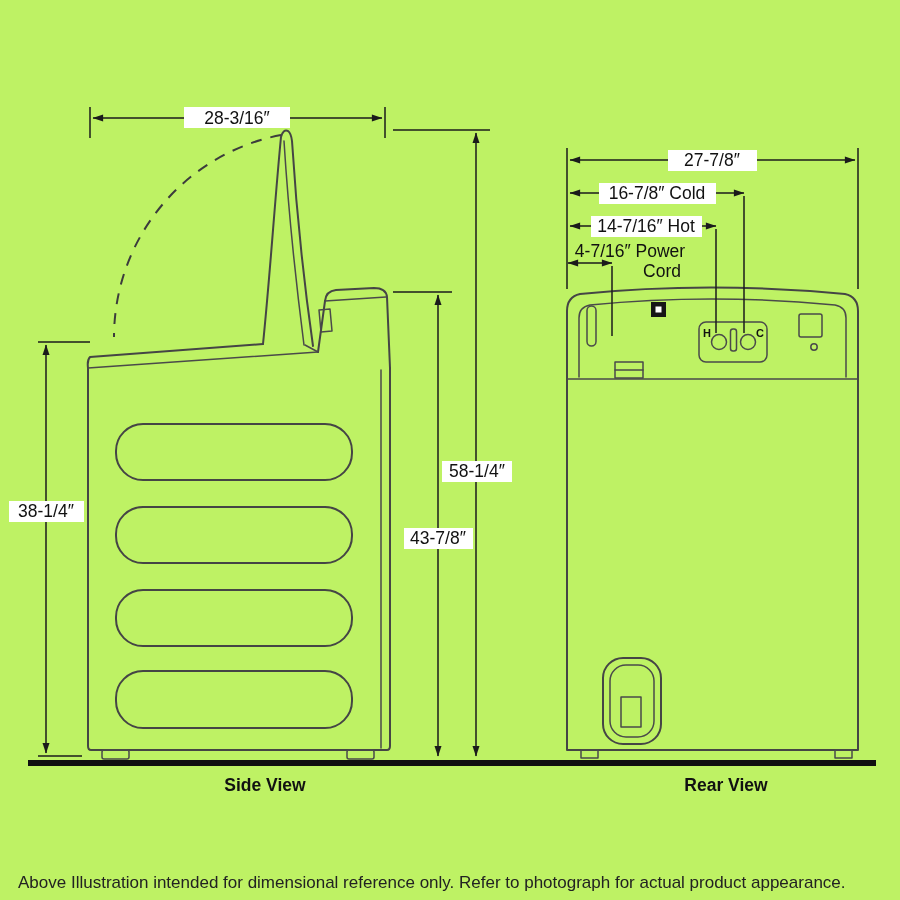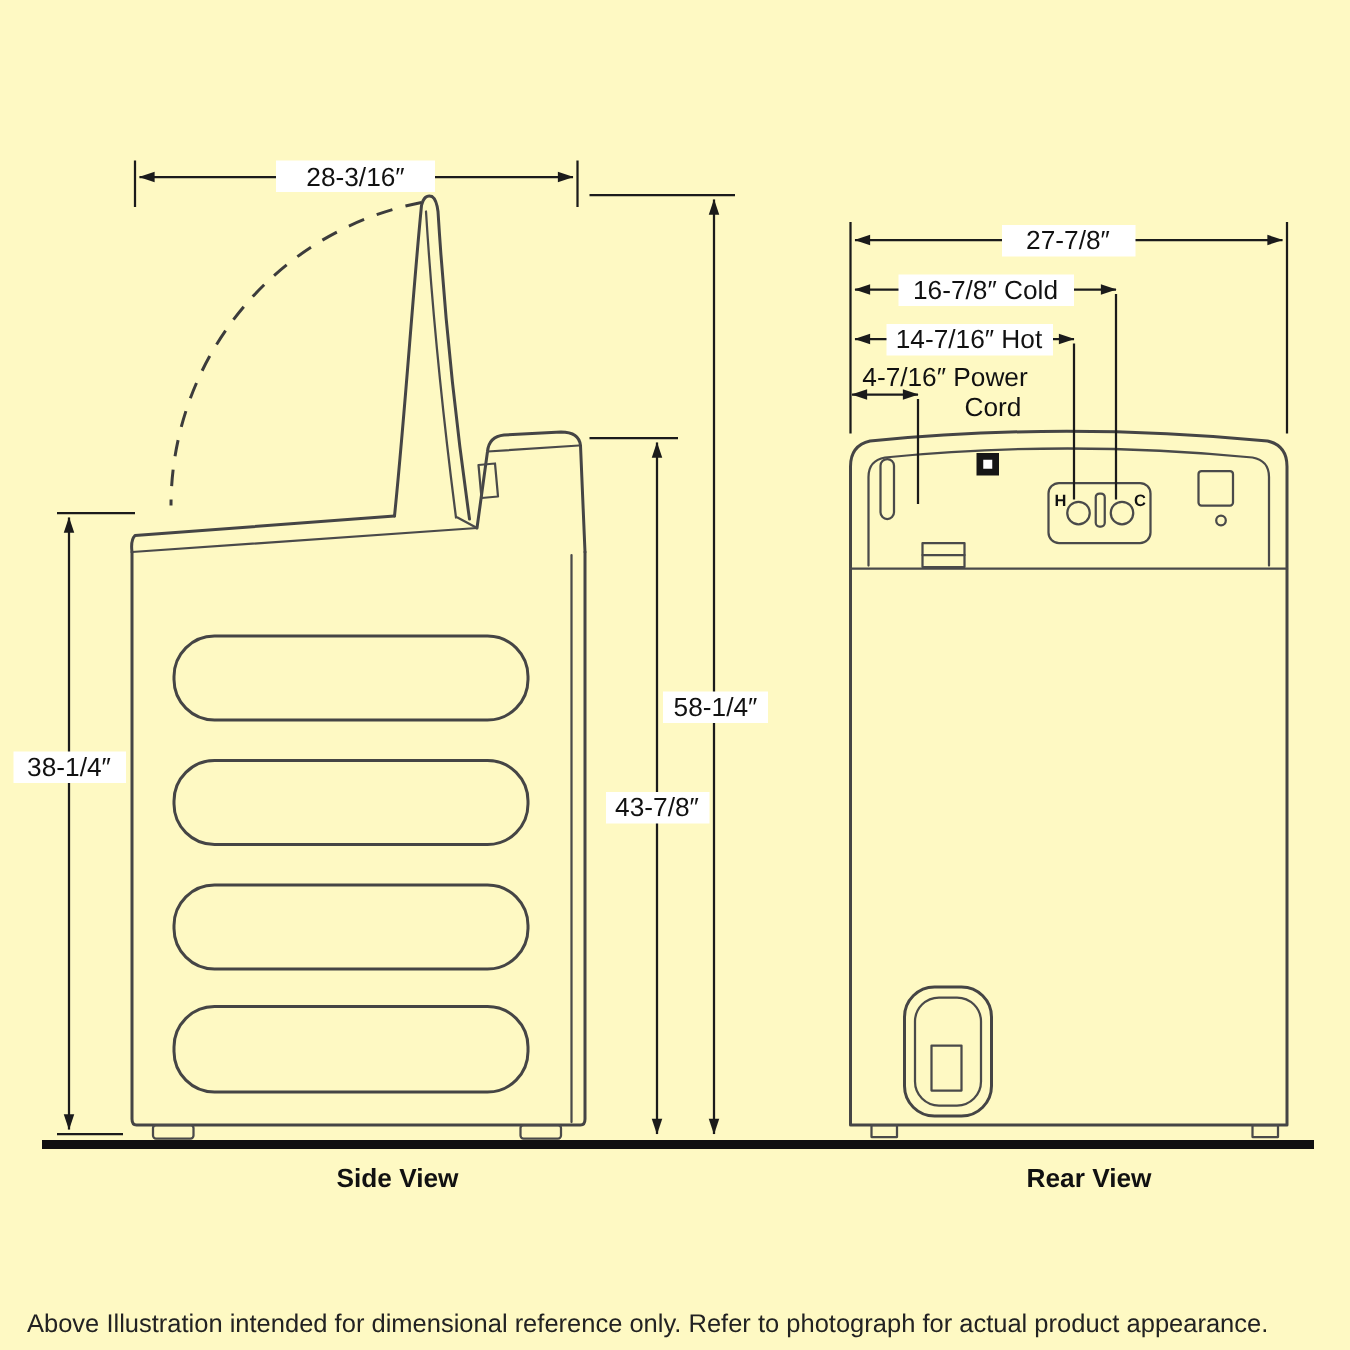--- a/index.html
+++ b/index.html
@@ -1,17 +1,17 @@
 <!DOCTYPE html>
 <html><head>
 <meta charset="utf-8">
 <style>
   html, body { margin: 0; padding: 0; background: #ffffff; }
   .page {
-    width: 900px; height: 900px; position: relative; background: #fef9c3;
+    width: 900px; height: 900px; position: relative; background: #bef264;
     font-family: "Liberation Sans", sans-serif;
   }
   svg { display: block; }
   text {
     font-family: "Liberation Sans", sans-serif;
     font-size: 17.5px;
     fill: #111111;
   }
   .view-label { font-weight: bold; font-size: 17.5px; }
   .port-label { font-size: 11px; font-weight: bold; }

